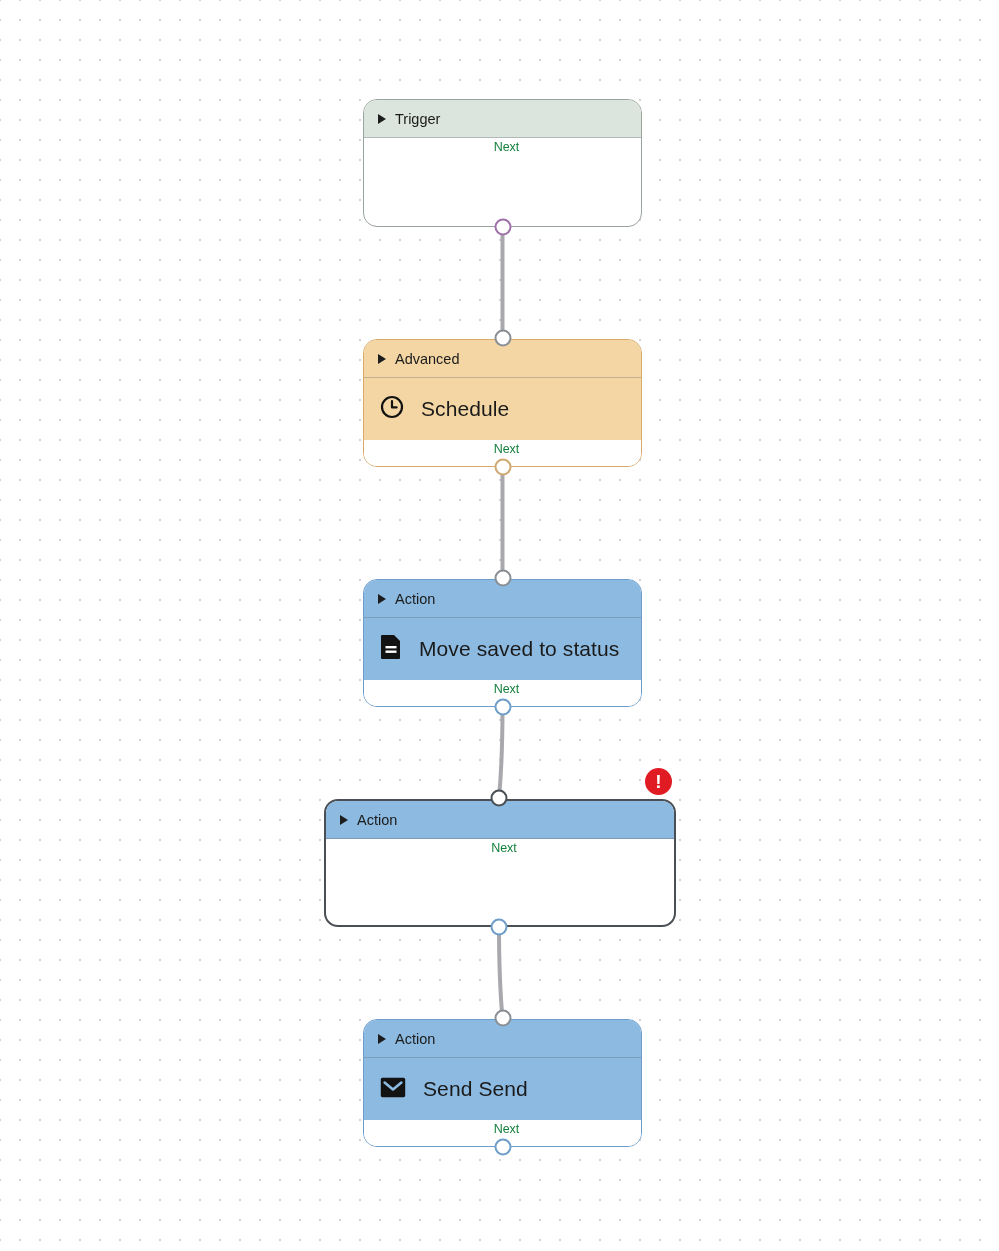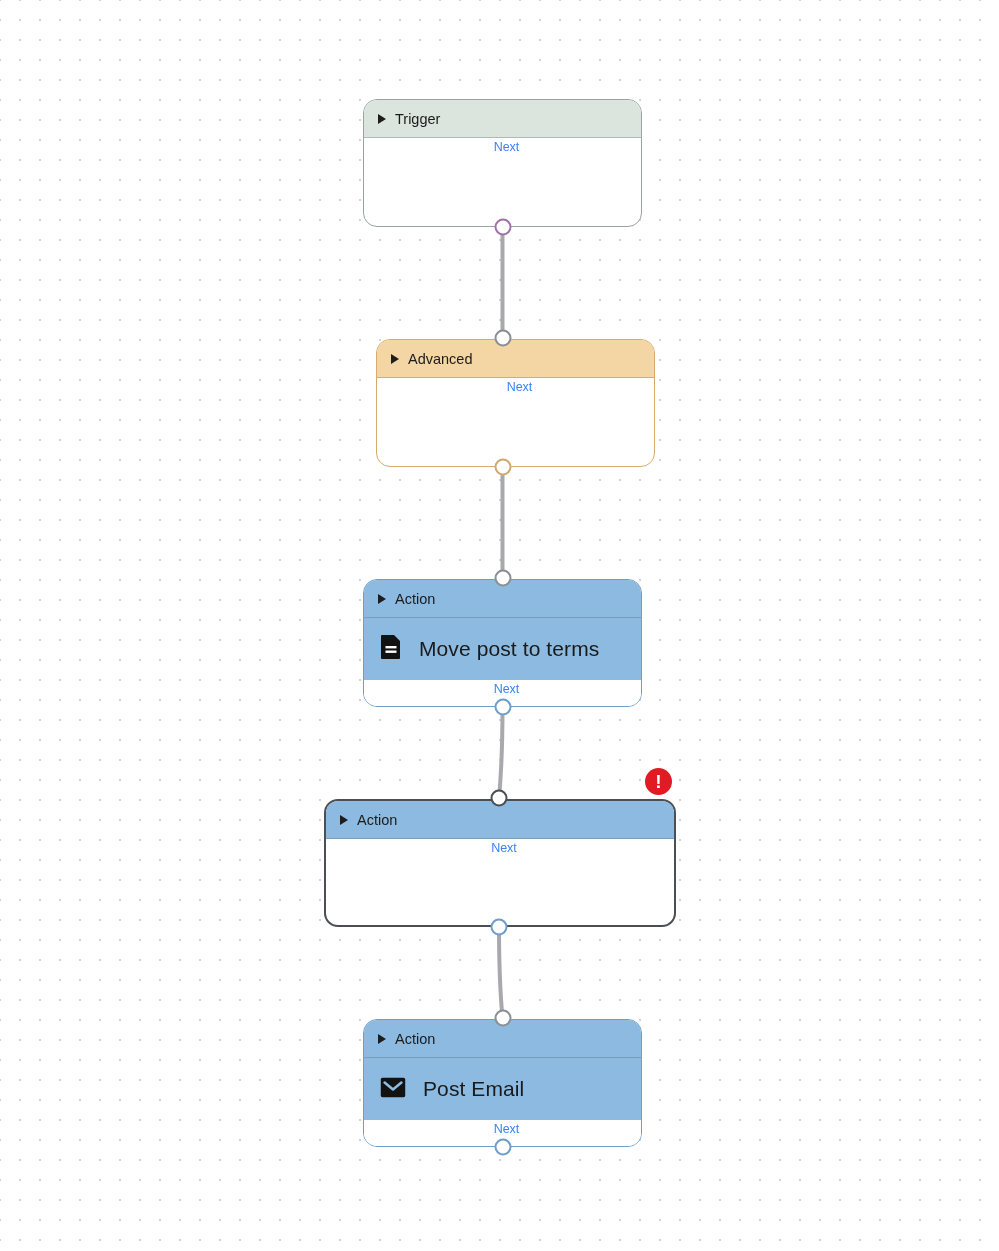--- a/index.html
+++ b/index.html
@@ -71,21 +71,21 @@
   .node-foot {
     position: relative;
     height: 28px;
     background: #ffffff;
     display: flex;
     align-items: flex-start;
     justify-content: center;
   }
   .node-foot .lbl {
     font-size: 12.5px;
-    color: #3b82f6;
+    color: #15803d;
     line-height: 1;
     padding-top: 3px;
     padding-left: 8px;
   }
 
   
   .n-trigger  { border: 1px solid #9aa49c; }
   .n-trigger  .node-head, .n-trigger  .node-body { background: #dce5dd; }
 
   .n-advanced { border: 1px solid #d6ab6b; }
@@ -155,24 +155,33 @@
       <span class="disclosure"></span>
       <span>Trigger</span>
     </div>
     <div class="node-foot">
       <span class="lbl">Next</span>
     </div>
   </div>
   <div class="port port-purple" style="left:502.5px; top:227px;"></div>
 
   <div class="port port-grey" style="left:502.5px; top:338px;"></div>
-  <div class="node n-advanced" style="left:376px; top:339px; width:279px; height:128px;">
+  <div class="node n-advanced" style="left:363px; top:339px; width:279px; height:128px;">
     <div class="node-head">
       <span class="disclosure"></span>
       <span>Advanced</span>
+    </div>
+    <div class="node-body">
+      <span class="icon">
+        <svg width="24" height="24" viewBox="0 0 24 24">
+          <circle cx="12" cy="12" r="10" fill="none" stroke="#121212" stroke-width="2.2"></circle>
+          <path d="M12 6.2 V12.4 H16.6" fill="none" stroke="#121212" stroke-width="2.2" stroke-linecap="round" stroke-linejoin="round"></path>
+        </svg>
+      </span>
+      <span class="title">Schedule</span>
     </div>
     <div class="node-foot">
       <span class="lbl">Next</span>
     </div>
   </div>
   <div class="port port-tan" style="left:502.5px; top:467px;"></div>
 
   <div class="port port-grey" style="left:502.5px; top:578px;"></div>
   <div class="node n-action" style="left:363px; top:579px; width:279px; height:128px;">
     <div class="node-head">
@@ -180,21 +189,21 @@
       <span>Action</span>
     </div>
     <div class="node-body">
       <span class="icon">
         <svg width="22" height="26" viewBox="0 0 22 26">
           <path d="M2 1 h12 l6 6 v17 a1 1 0 0 1 -1 1 H2 a1 1 0 0 1 -1 -1 V2 a1 1 0 0 1 1 -1 z" fill="#121212"></path>
           <rect x="5.5" y="12" width="11" height="2.4" fill="#ffffff"></rect>
           <rect x="5.5" y="16.5" width="11" height="2.4" fill="#ffffff"></rect>
         </svg>
       </span>
-      <span class="title">Move post to terms</span>
+      <span class="title">Move saved to status</span>
     </div>
     <div class="node-foot">
       <span class="lbl">Next</span>
     </div>
   </div>
   <div class="port port-blue" style="left:502.5px; top:707px;"></div>
 
   <div class="error-badge" style="left:645px; top:768px;">
     <span class="bang">!</span>
   </div>
@@ -216,21 +225,21 @@
       <span class="disclosure"></span>
       <span>Action</span>
     </div>
     <div class="node-body">
       <span class="icon">
         <svg width="26" height="21" viewBox="0 0 26 21">
           <rect x="0.8" y="0.8" width="24.4" height="19.4" rx="1.6" fill="#121212"></rect>
           <path d="M4.6 5.6 L13 12.4 L21.4 5.6" fill="none" stroke="#8cbae0" stroke-width="2.6" stroke-linecap="round" stroke-linejoin="round"></path>
         </svg>
       </span>
-      <span class="title">Post Email</span>
+      <span class="title">Send Send</span>
     </div>
     <div class="node-foot">
       <span class="lbl">Next</span>
     </div>
   </div>
   <div class="port port-blue" style="left:502.5px; top:1147px;"></div>
 
 </div>
 
 </body></html>

